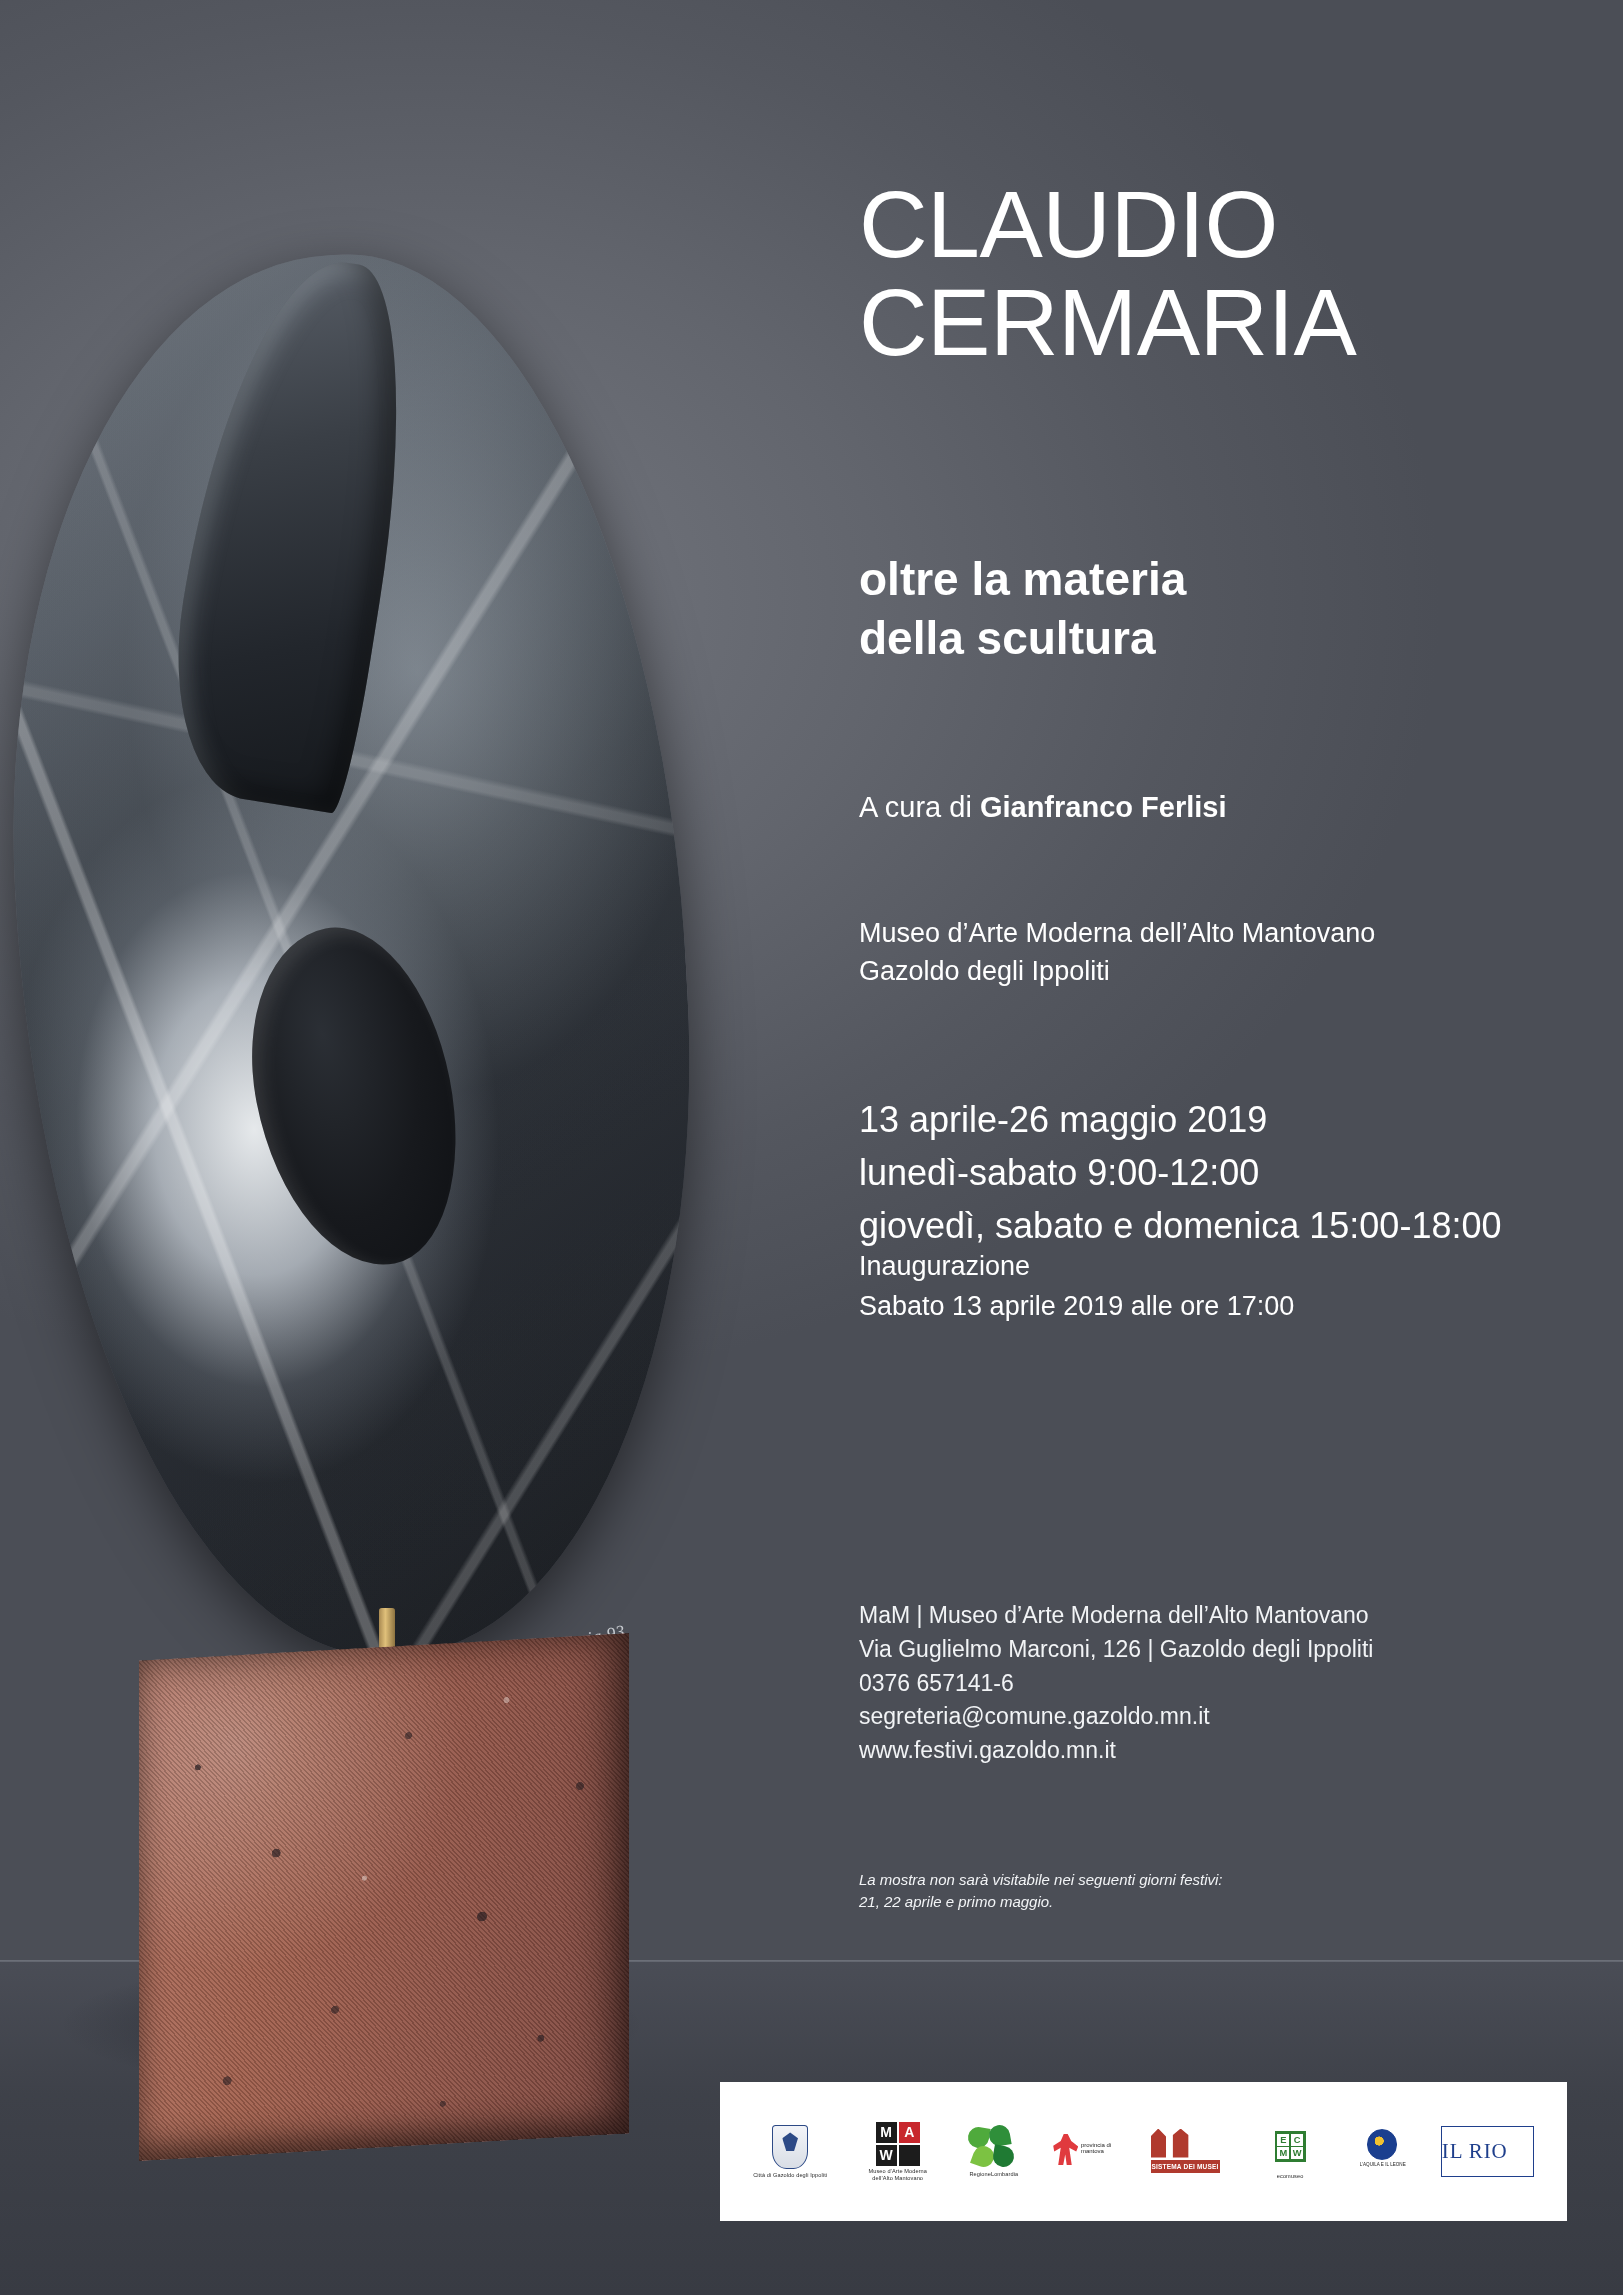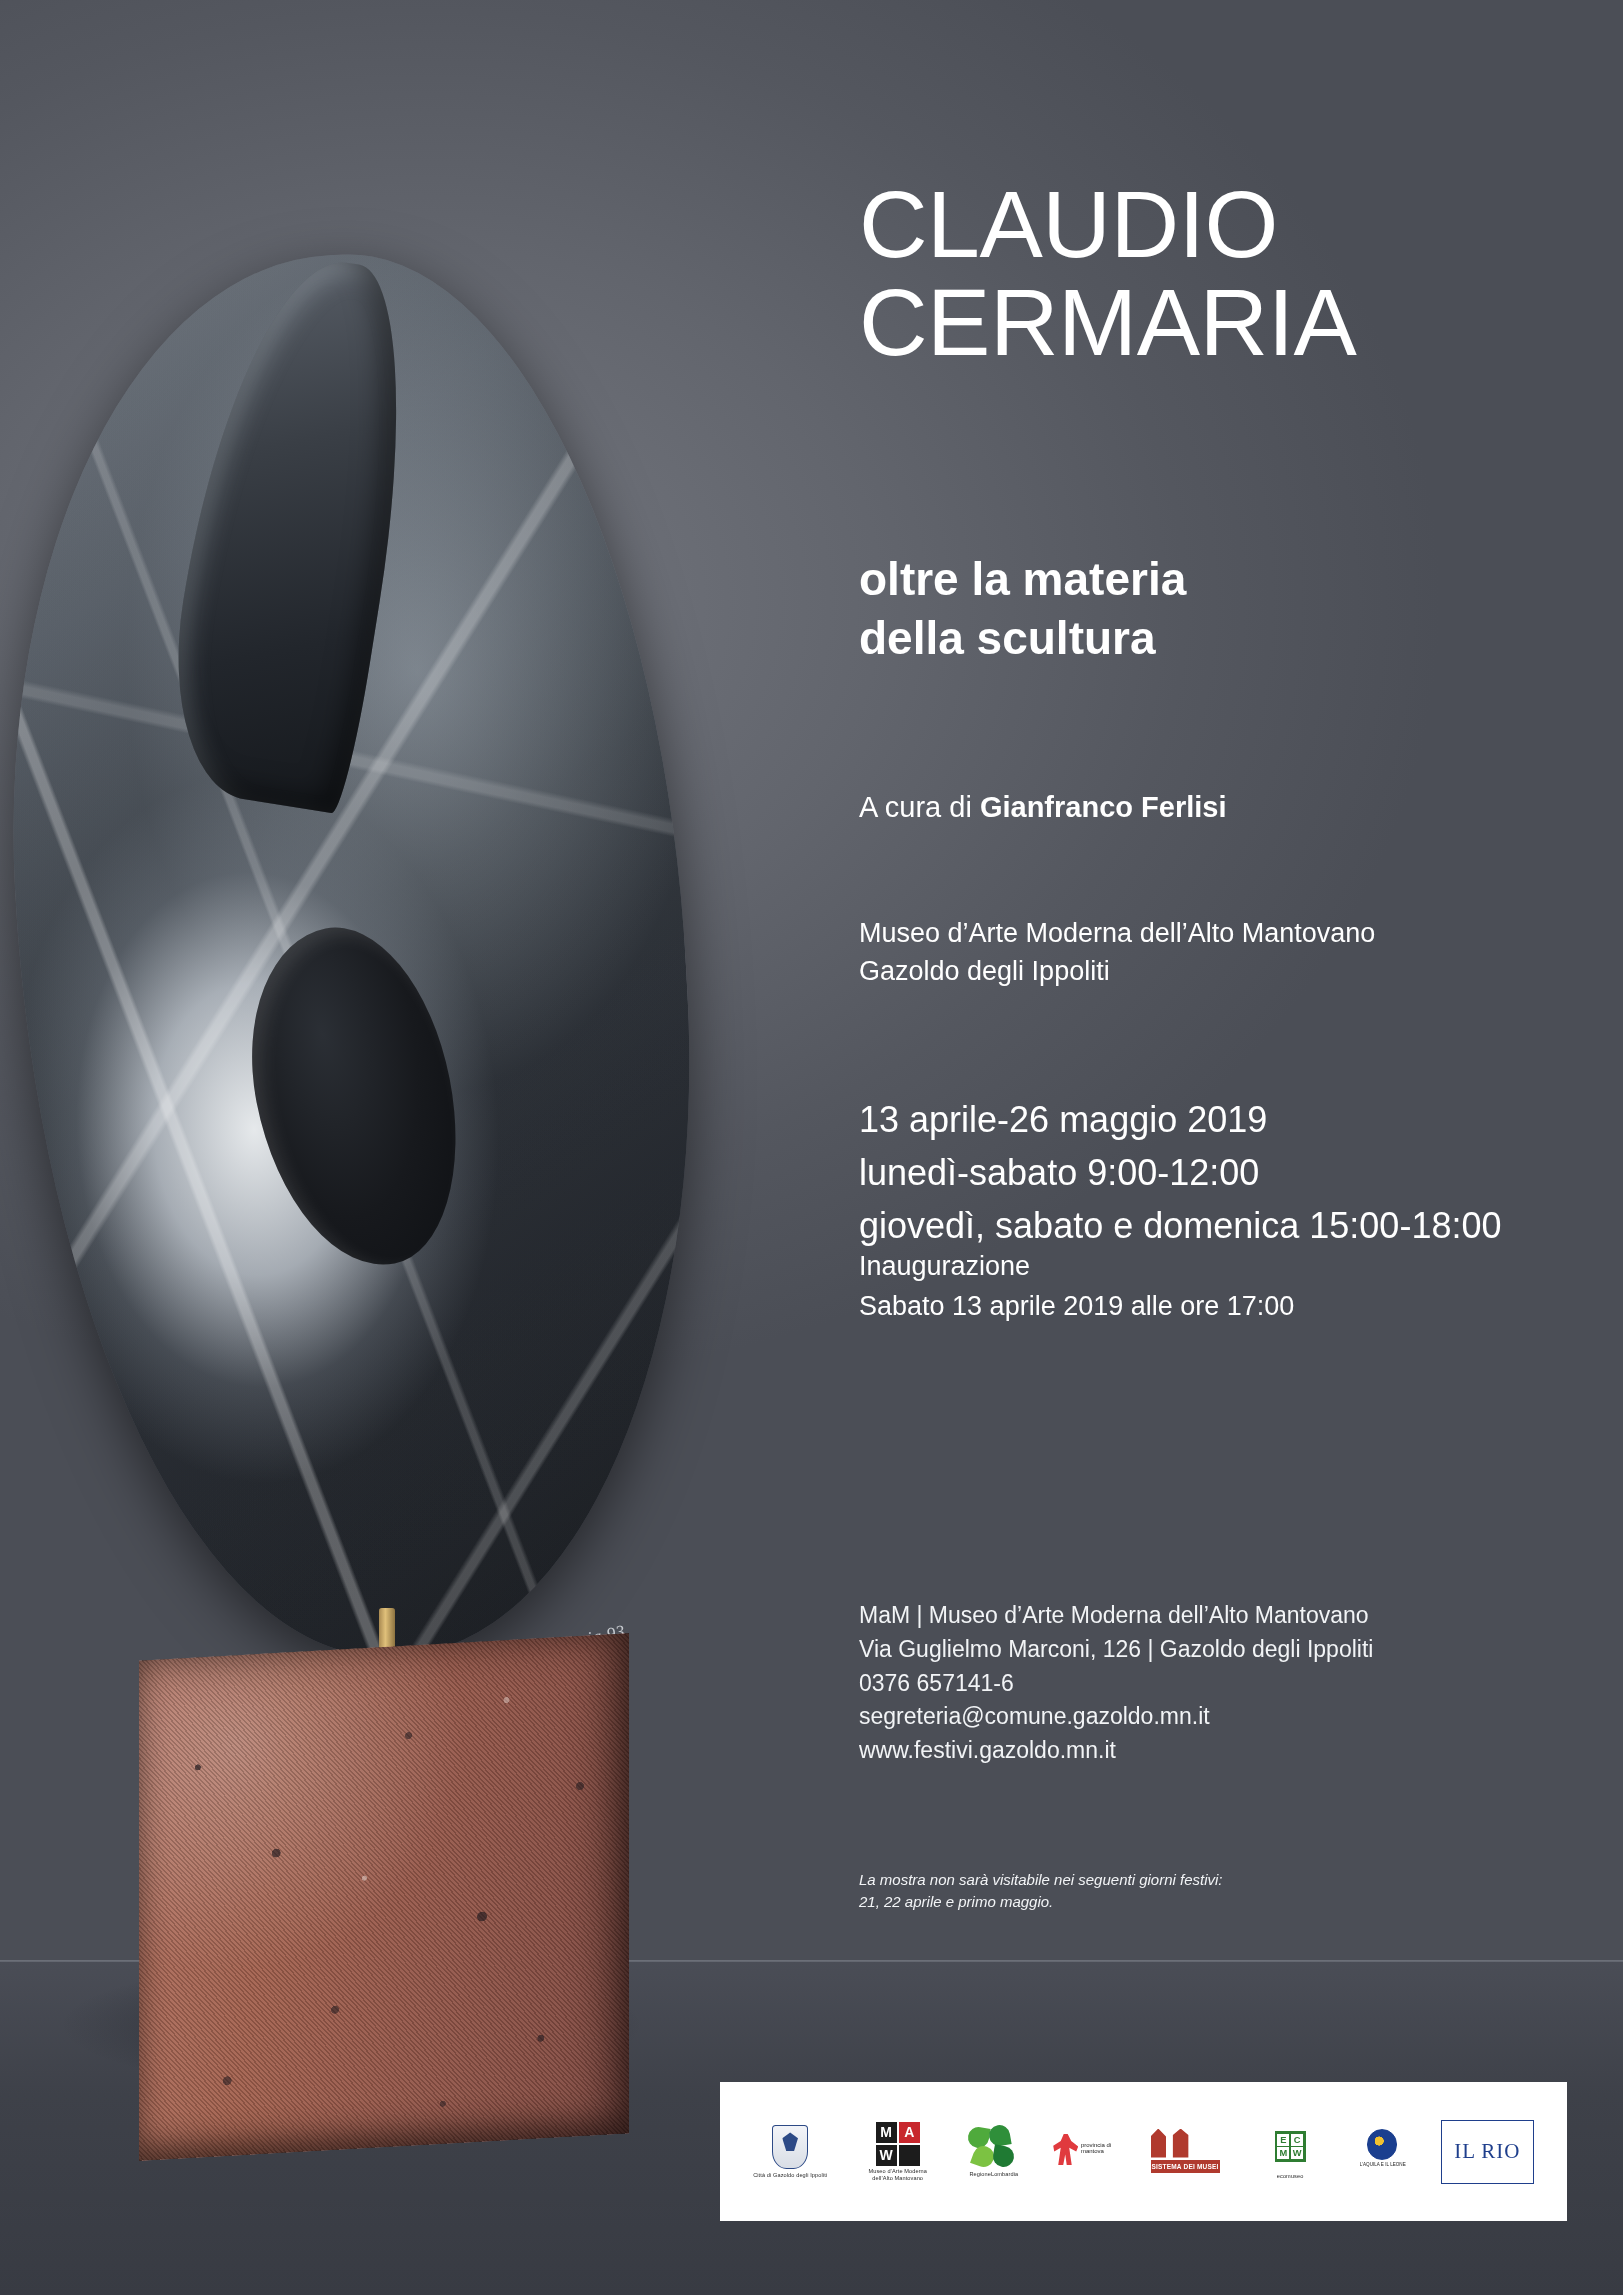--- a/index.html
+++ b/index.html
@@ -333,23 +333,23 @@
     width: 30.5px; height: 30.5px; border-radius: 50%;
     background: radial-gradient(circle at 40% 38%, #f2c230 0 18%, #1b3f8f 19% 58%, #1b3f8f 100%);
     border: 1.4px solid #1b3f8f;
   }
   .aquila .cap {
     position: absolute; left: 0; top: 33px;
     width: 54px; text-align: center;
     font-size: 4.6px; color: #1b1b1b; line-height: 1.1;
   }
   .ilrio {
-    width: 93px; height: 64px;
+    width: 93px; height: 51px;
     border: 1.4px solid #1f3f8c;
-    display: flex; align-items: center; justify-content: center;
+    display: flex; align-items: center; 
     position: relative;
   }
   .ilrio span {
     font-family: "Liberation Serif", serif;
     font-size: 21px; color: #1f3f8c; letter-spacing: 0.9px;
   }
 </style>
 </head>
 <body>
 

